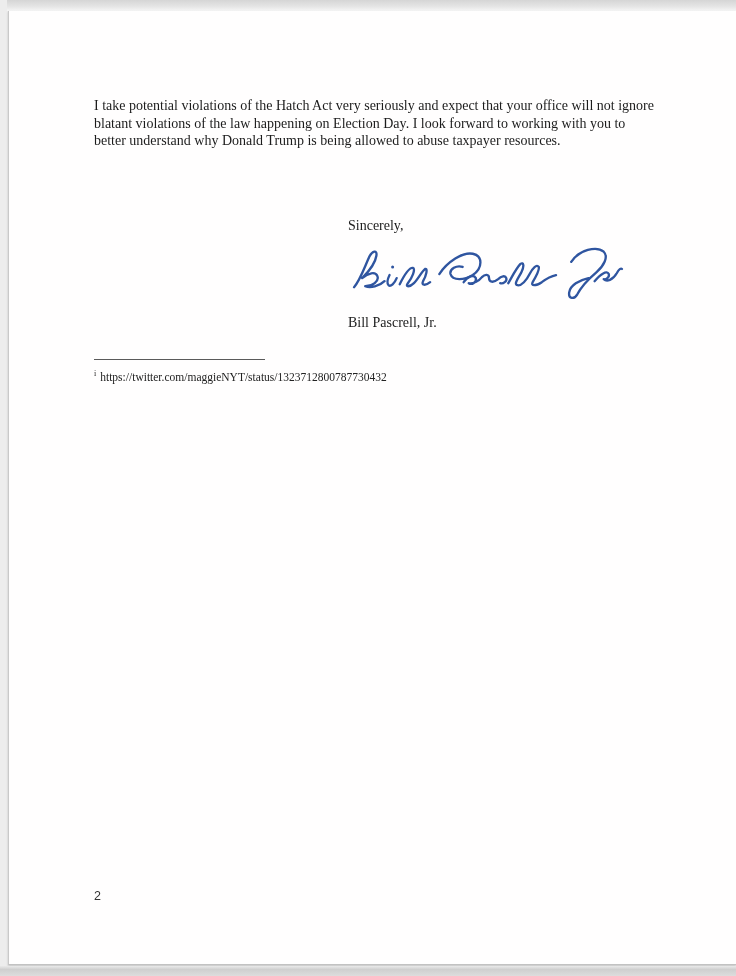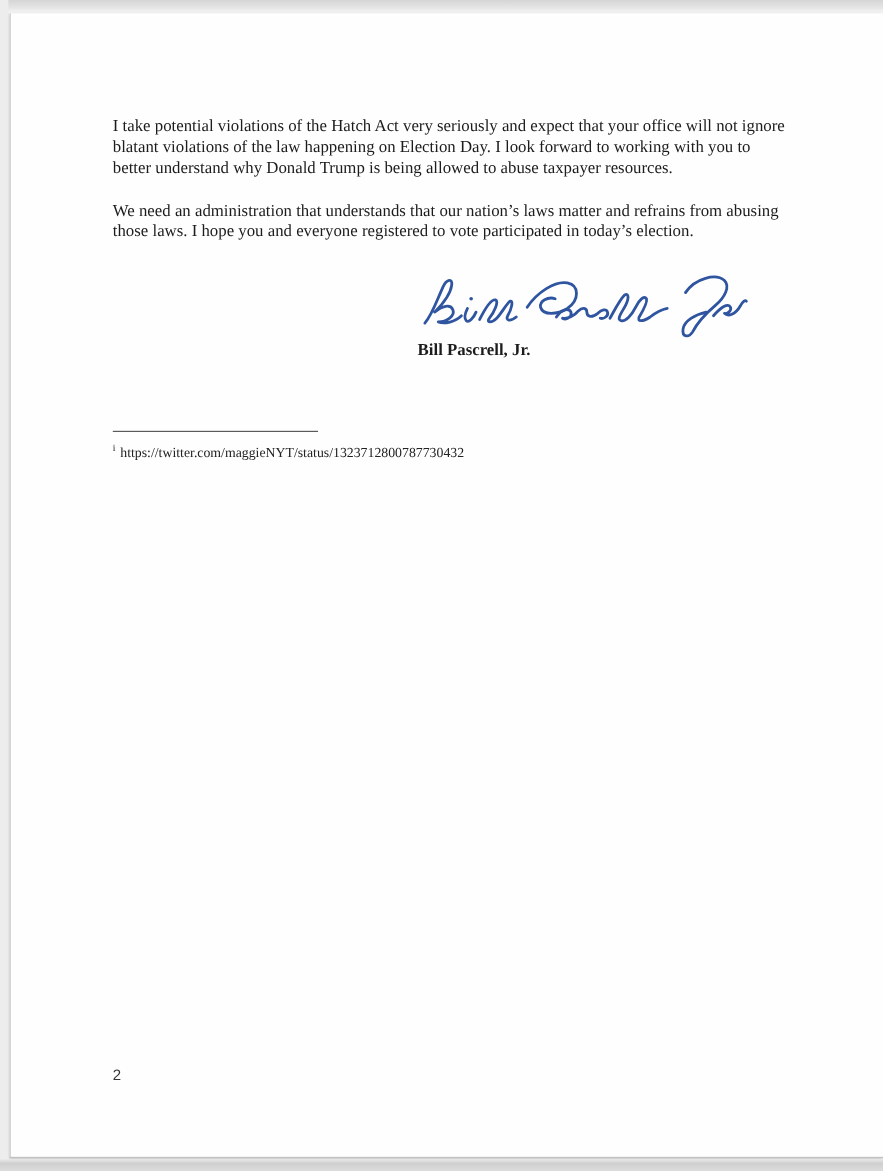--- a/index.html
+++ b/index.html
@@ -42,21 +42,21 @@
   }
   .body-text p + p { margin-top:18px; }
   .closing-block{
     position:absolute; left:339px; top:206px; width:300px;
     font-size:14px; line-height:17.6px; color:#1c1c1c;
   }
   .signature-wrap{
     margin-top:5px; margin-left:2px; width:274px; height:62px;
   }
   .signature-wrap svg{ display:block; width:274px; height:62px; }
-  .signer-name{ margin-top:0;font-weight:bold; }
+  .signer-name{ margin-top:12px; }
   .signer-title{ margin-top:0px; }
   .footnote-block{
     position:absolute; left:85px; top:348px; width:560px;
     color:#1c1c1c;
   }
   .footnote-rule{
     width:171px; height:0;
     border-top:1.6px solid #5a5a5a;
     margin-bottom:7px;
   }
@@ -76,24 +76,24 @@
 <body style="background: rgb(236, 236, 236);">
 
 <div class="viewer-stage">
   <div class="gutter-top"></div>
   <div class="gutter-left"></div>
 
   <div class="page-sheet" style="background: rgb(255, 254, 254);">
 
     <div class="body-text" style="color: rgb(28, 28, 28);">
       <p>I take potential violations of the Hatch Act very seriously and expect that your office will not ignore blatant violations of the law happening on Election Day. I look forward to working with you to better understand why Donald Trump is being allowed to abuse taxpayer resources.</p>
-      <p>We need an administration that understands that our nation’s laws matter and refrains from abusing those laws. I hope you and everyone registered to vote participated in today’s election.</p>
     </div>
 
     <div class="closing-block" style="color: rgb(28, 28, 28);">
+      <div>Sincerely,</div>
 
       <div class="signature-wrap">
         <svg viewBox="0 0 270 60" xmlns="http://www.w3.org/2000/svg" fill="none" stroke="#2f55a0" stroke-width="2.3" stroke-linecap="round" stroke-linejoin="round">
 
           <path d="M4,46 C10,39 14,27 19,16 C22,10 27,9 26,15 C25,22 18,31 12,37 C18,32 25,30 27,35 C29,40 22,45 15,45 C20,47 29,45 34,40"></path>
 
           <path d="M39,34 C37,38 36,42 38,44 C40,46 44,42 46,37"></path>
           <circle cx="42" cy="26" r="1.5" fill="#2f55a0" stroke="none"></circle>
 
           <path d="M49,43 C53,35 58,26 62,27 C65,28 61,37 57,42 C54,46 59,46 63,42 C67,38 71,30 74,28 C77,27 75,35 72,40 C70,44 74,45 79,41"></path>

